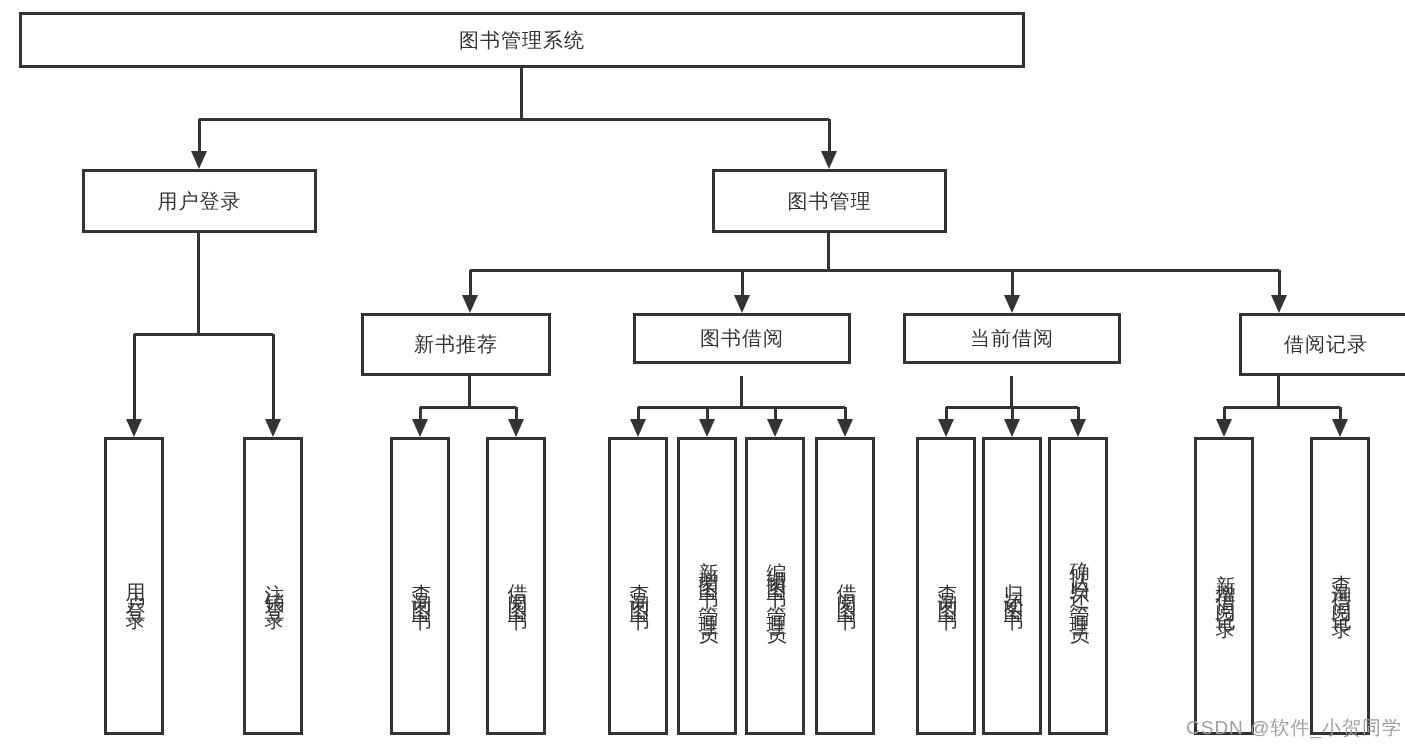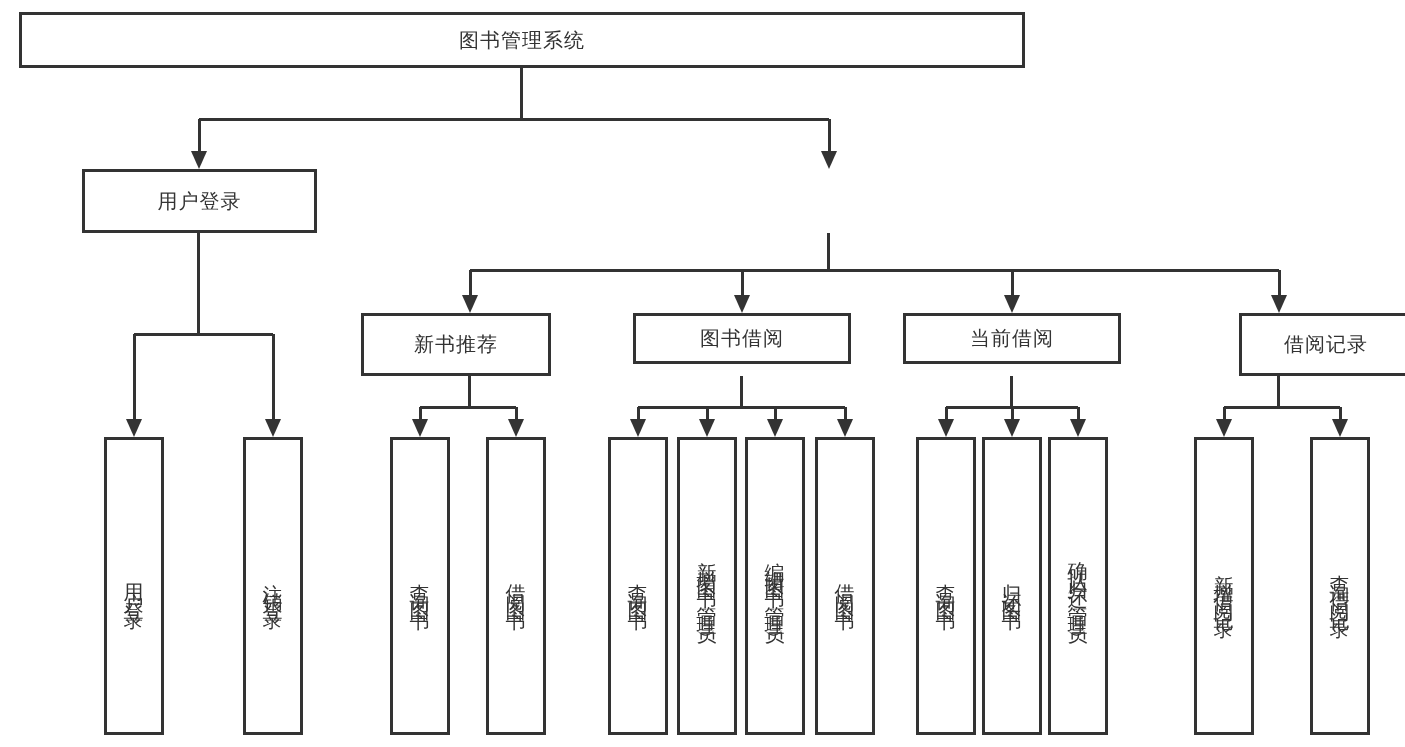--- a/index.html
+++ b/index.html
@@ -26,20 +26,21 @@
     box-sizing:border-box;
     background:var(--box-background);
     border:3px solid var(--line);
     display:flex;
     align-items:center;
     justify-content:center;
     color:var(--text);
     font-size:20px;
     letter-spacing:1px;
     z-index:2;
+    font-family:Liberation Mono, monospace;
   }
   .vnode span{
     writing-mode:vertical-rl;
     text-orientation:mixed;
     letter-spacing:9px;
     line-height:1;
     white-space:nowrap;
   }
   .vline{
     position:absolute;
@@ -93,20 +94,23 @@
 <body>
 
 <div class="canvas">
 
   <div class="node" style="left:19px;top:12px;width:1006px;height:56px">
     <span>图书管理系统</span>
   </div>
 
   <div class="node" style="left:82px;top:169px;width:235px;height:64px">
     <span>用户登录</span>
+  </div>
+  <div class="node" style="left:712px;top:169px;width:235px;height:64px">
+    <span>图书管理</span>
   </div>
 
   <div class="node" style="left:361px;top:313px;width:190px;height:63px">
     <span>新书推荐</span>
   </div>
   <div class="node" style="left:633px;top:313px;width:218px;height:51px">
     <span>图书借阅</span>
   </div>
   <div class="node" style="left:903px;top:313px;width:218px;height:51px">
     <span>当前借阅</span>
@@ -186,14 +190,15 @@
   <div class="arrow" style="left:630px;top:407px;height:30px"></div>
   <div class="arrow" style="left:699px;top:407px;height:30px"></div>
   <div class="arrow" style="left:767px;top:407px;height:30px"></div>
   <div class="arrow" style="left:837px;top:407px;height:30px"></div>
   <div class="arrow" style="left:938px;top:407px;height:30px"></div>
   <div class="arrow" style="left:1004px;top:407px;height:30px"></div>
   <div class="arrow" style="left:1070px;top:407px;height:30px"></div>
   <div class="arrow" style="left:1216px;top:407px;height:30px"></div>
   <div class="arrow" style="left:1332px;top:407px;height:30px"></div>
 
+  <div class="watermark">CSDN @软件_小贺同学</div>
 
 </div>
 
 </body></html>

